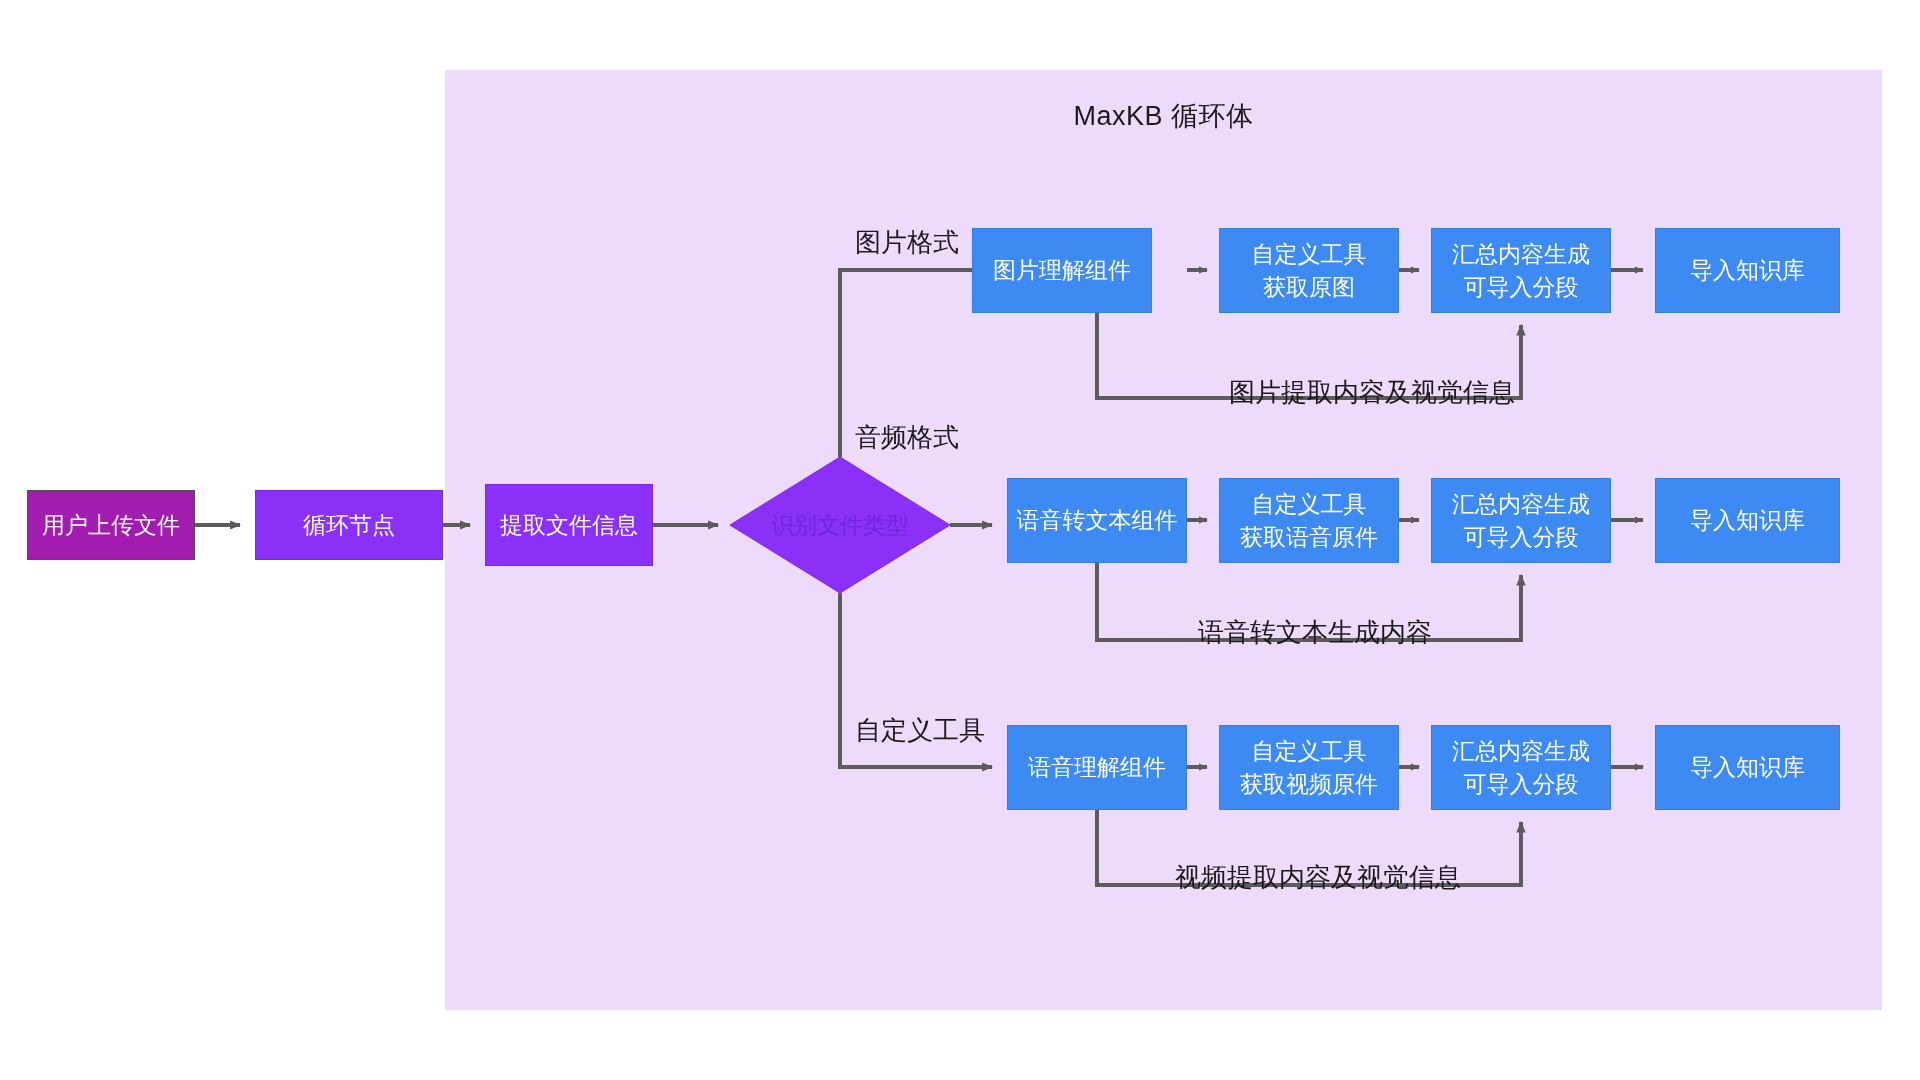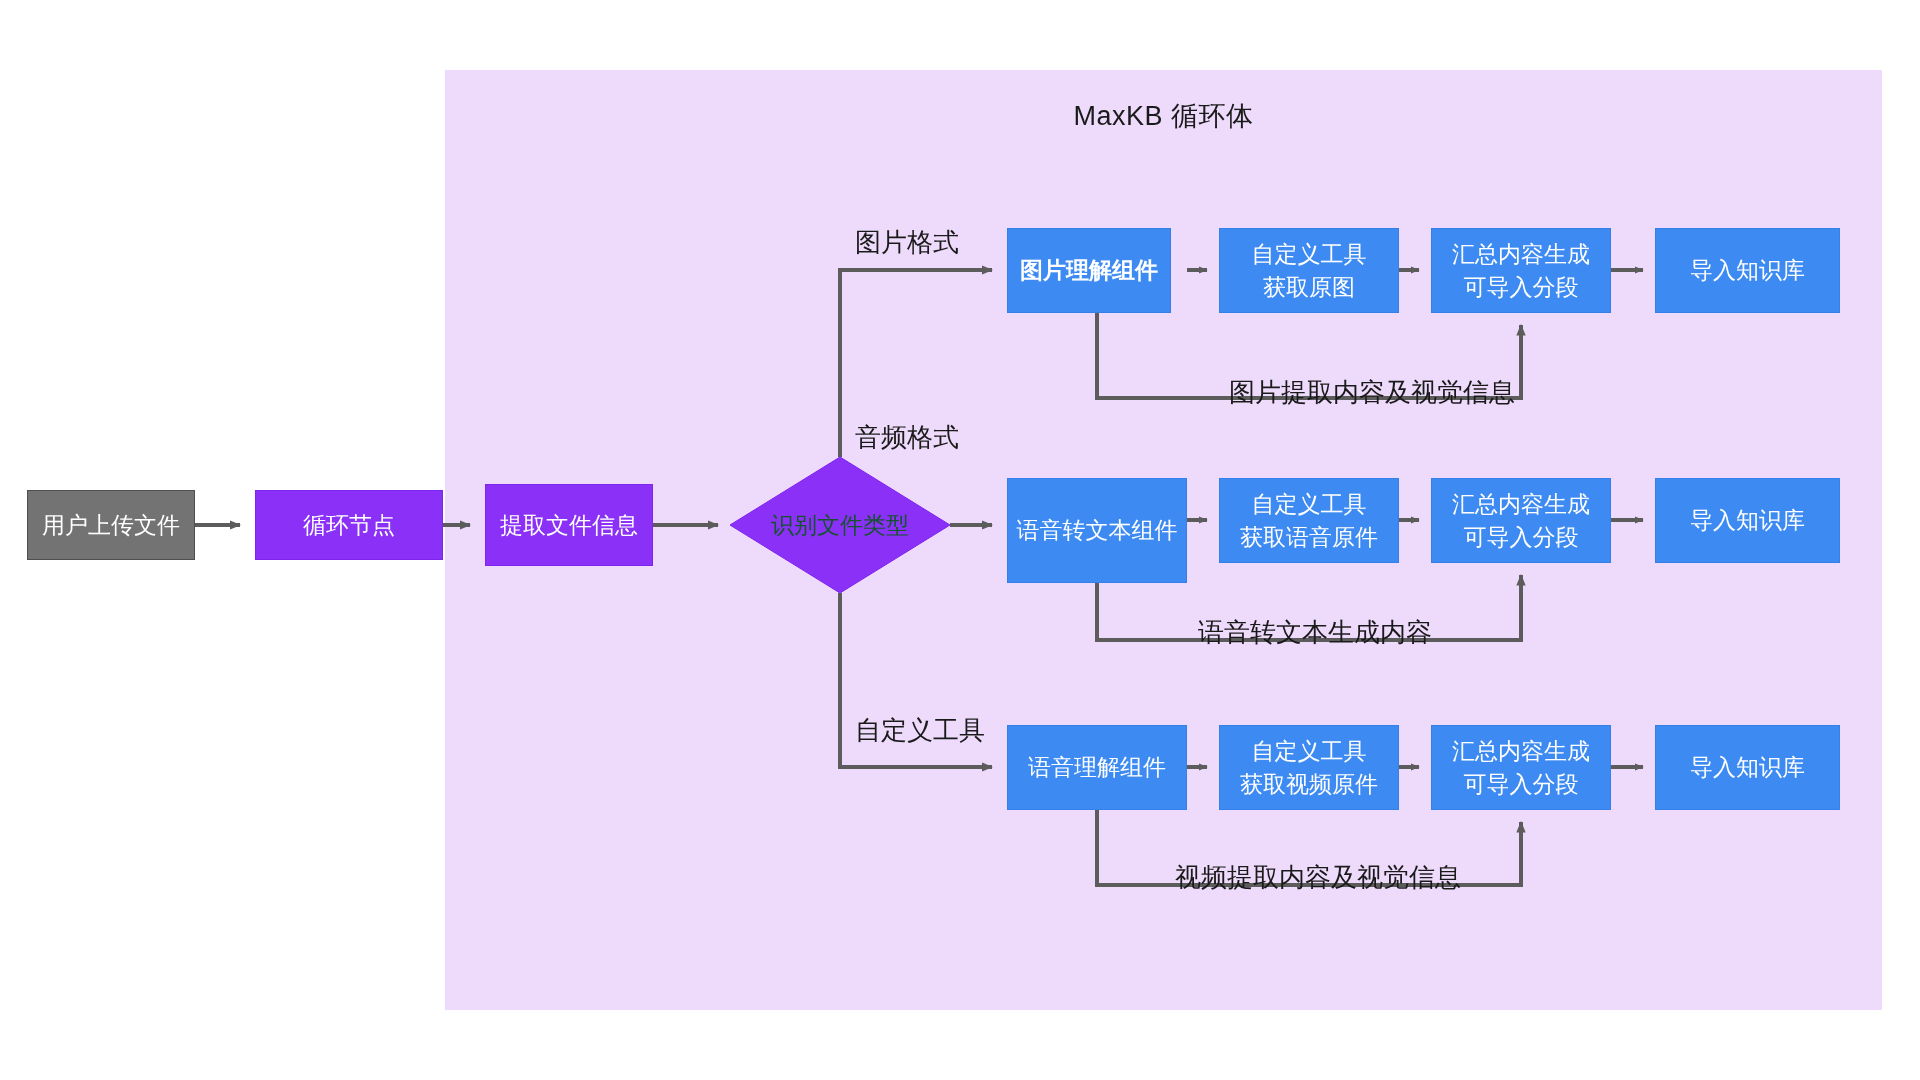--- a/index.html
+++ b/index.html
@@ -46,33 +46,33 @@
     align-items: center;
     justify-content: center;
     text-align: center;
     color: #ffffff;
     font-size: 23px;
     line-height: 1.42;
     font-weight: 400;
     white-space: pre-line;
     border: 1px solid rgba(0,0,0,0.12);
   }
-  .node.gray   { background: #737373; border-color: #4f4f4f; }
+  .node.gray   { background: #a21caf; border-color: #4f4f4f; }
   .node.purple { background: #8b31f7; border-color: #7d24ef; }
   .node.blue   { background: #3d8bf2; border-color: #3580e6; }
   .diamond-label {
     position: absolute;
     left: 0;
     top: 0;
     width: 100%;
     height: 100%;
     display: flex;
     align-items: center;
     justify-content: center;
-    color: #14532d;
+    color: #6d28d9;
     font-size: 23px;
     white-space: nowrap;
     pointer-events: none;
   }
   .edge-label {
     position: absolute;
     font-size: 26px;
     color: #1a1a1a;
     white-space: nowrap;
     background: transparent;
@@ -125,27 +125,27 @@
 
     <g id="decision-shape-group">
       <polygon id="decision-shape" fill="#8b31f7" stroke="#7d24ef" stroke-width="1" points="840,457 950,525 840,593 730,525"></polygon>
     </g>
   </svg>
 
   <div id="node-layer">
       <div class="node gray" style="left: 27px; top: 490px; width: 168px; height: 70px;"><span>用户上传文件</span></div>
       <div class="node purple" style="left: 255px; top: 490px; width: 188px; height: 70px;"><span>循环节点</span></div>
       <div class="node purple" style="left: 485px; top: 484px; width: 168px; height: 82px;"><span>提取文件信息</span></div>
-      <div class="node blue" style="left: 1007px; top: 228px; width: 164px; height: 85px; font-weight: bold;"><span>图片理解组件</span></div>
+      <div class="node blue" style="left: 972px; top: 228px; width: 180px; height: 85px;"><span>图片理解组件</span></div>
       <div class="node blue" style="left: 1219px; top: 228px; width: 180px; height: 85px;"><span>自定义工具
 获取原图</span></div>
       <div class="node blue" style="left: 1431px; top: 228px; width: 180px; height: 85px;"><span>汇总内容生成
 可导入分段</span></div>
       <div class="node blue" style="left: 1655px; top: 228px; width: 185px; height: 85px;"><span>导入知识库</span></div>
-      <div class="node blue" style="left: 1007px; top: 478px; width: 180px; height: 105px;"><span>语音转文本组件</span></div>
+      <div class="node blue" style="left: 1007px; top: 478px; width: 180px; height: 85px;"><span>语音转文本组件</span></div>
       <div class="node blue" style="left: 1219px; top: 478px; width: 180px; height: 85px;"><span>自定义工具
 获取语音原件</span></div>
       <div class="node blue" style="left: 1431px; top: 478px; width: 180px; height: 85px;"><span>汇总内容生成
 可导入分段</span></div>
       <div class="node blue" style="left: 1655px; top: 478px; width: 185px; height: 85px;"><span>导入知识库</span></div>
       <div class="node blue" style="left: 1007px; top: 725px; width: 180px; height: 85px;"><span>语音理解组件</span></div>
       <div class="node blue" style="left: 1219px; top: 725px; width: 180px; height: 85px;"><span>自定义工具
 获取视频原件</span></div>
       <div class="node blue" style="left: 1431px; top: 725px; width: 180px; height: 85px;"><span>汇总内容生成
 可导入分段</span></div>

